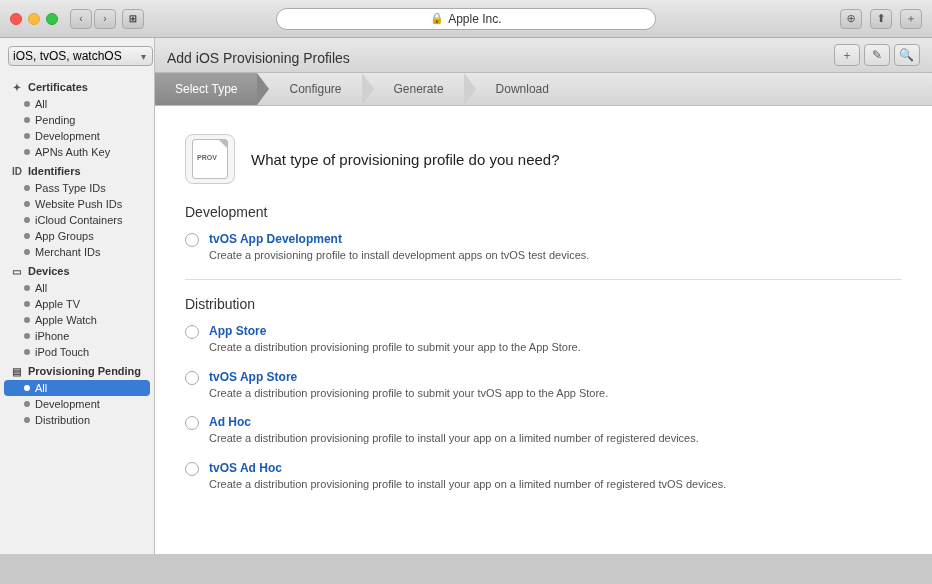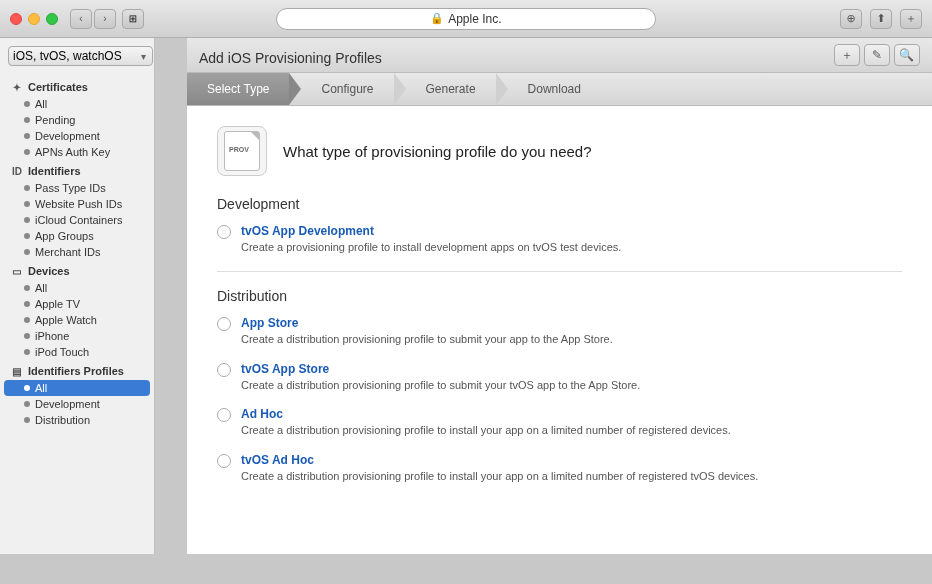--- a/index.html
+++ b/index.html
@@ -108,21 +108,20 @@
       align-items: center;
       justify-content: center;
       font-size: 11px;
       color: #555;
     }
 
     
     .main {
       display: flex;
       height: calc(584px - 68px);
-      gap: 32px;
     }
 
     
     .sidebar {
       width: 155px;
       background: #f0f0f0;
       border-right: 1px solid #c0c0c0;
       overflow-y: auto;
       padding: 8px 0;
       flex-shrink: 0;
@@ -216,21 +215,21 @@
     }
     .step.active {
       background: linear-gradient(to bottom, #a0a0a0, #888);
       color: white;
       font-weight: 500;
     }
 
     
     .content-body {
       flex: 1;
-      padding: 20px 30px;
+      padding: 28px 30px;
       overflow-y: auto;
     }
 
     
     .content-header {
       display: flex;
       align-items: center;
       gap: 16px;
       margin-bottom: 20px;
     }
@@ -435,21 +434,21 @@
       <div class="sidebar-bullet"></div>
       <span>iPhone</span>
     </div>
     <div class="sidebar-item">
       <div class="sidebar-bullet"></div>
       <span>iPod Touch</span>
     </div>
 
     <div class="sidebar-section-header">
       <div class="sidebar-section-icon">▤</div>
-      <span>Identifiers Profiles</span>
+      <span>Provisioning Pending</span>
     </div>
     <div class="sidebar-item selected">
       <div class="sidebar-bullet"></div>
       <span>All</span>
     </div>
     <div class="sidebar-item">
       <div class="sidebar-bullet"></div>
       <span>Development</span>
     </div>
     <div class="sidebar-item">

